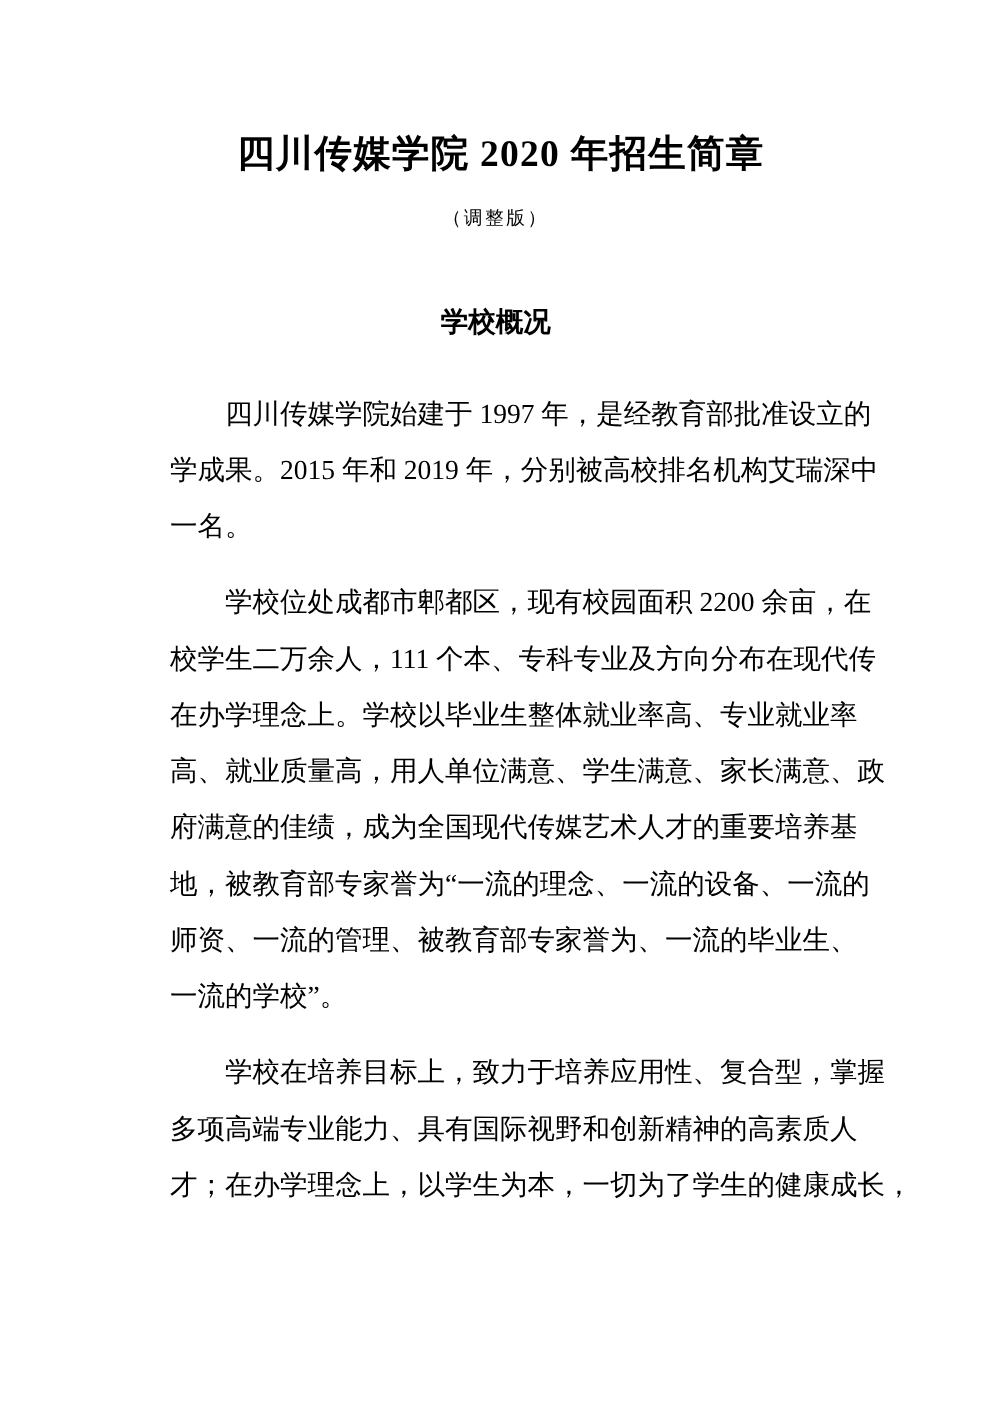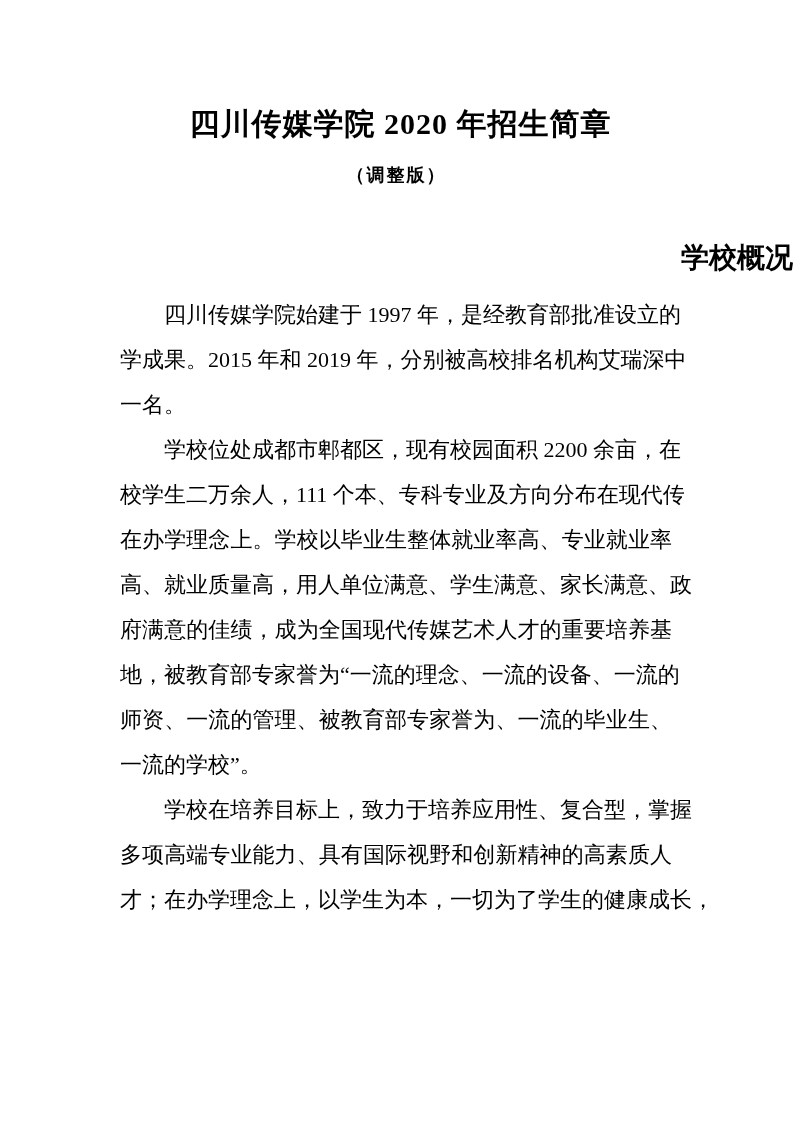--- a/index.html
+++ b/index.html
@@ -28,45 +28,44 @@
     font-weight: bold;
     font-family: "Liberation Serif", "DejaVu Serif", serif;
     letter-spacing: 1px;
   }
   .doc-subtitle {
     position: absolute;
     top: 160px;
     left: 0;
     width: 100%;
     text-align: center;
-    font-size: 18px;
+    font-size: 15px;
     line-height: 30px;
     letter-spacing: 2px;
-    font-weight: bold;
   }
   .section-heading {
     position: absolute;
     top: 242px;
     left: 0;
     width: 100%;
     margin: 0;
-    text-align: right;
-    font-size: 28px;
+    text-align: center;
+    font-size: 22px;
     line-height: 32px;
     font-weight: bold;
     font-family: "Liberation Sans", "DejaVu Sans", sans-serif;
   }
   .content {
     position: absolute;
     top: 292px;
     left: 120px;
     width: 552px;
   }
   .para {
-    margin: 0;
+    margin: 16px;
     padding: 0;
   }
   .line {
     display: block;
     height: 45px;
     line-height: 45px;
     font-size: 22px;
     white-space: nowrap;
     text-align: justify;
     text-align-last: justify;

